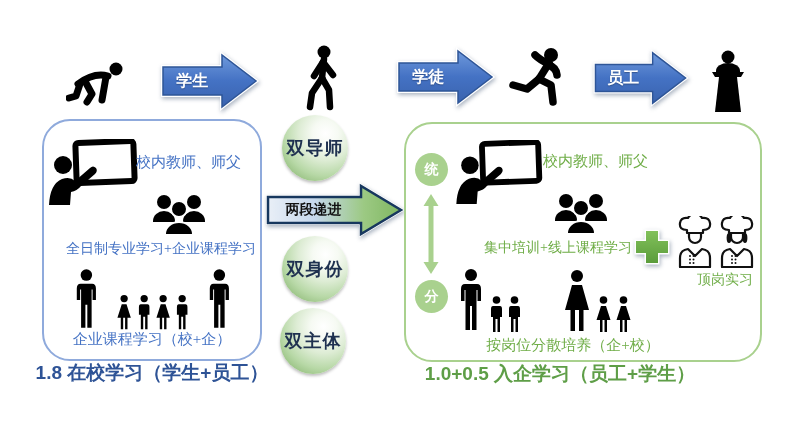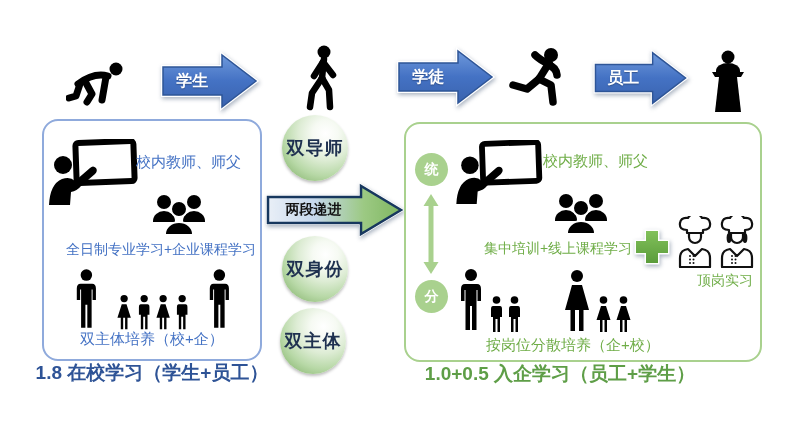--- a/index.html
+++ b/index.html
@@ -2,21 +2,21 @@
 <html><head>
 <meta charset="utf-8">
 <style>
   html,body{margin:0;padding:0;background:#fff;}
   .stage{
     position:relative;width:800px;height:423px;background:#ffffff;overflow:hidden;
     font-family:"Liberation Sans","DejaVu Sans",sans-serif;
   }
   .abs{position:absolute;}
   
-  .panel{position:absolute;border-radius:16px;background:#fff;}
+  .panel{position:absolute;border-radius:28px;background:#fff;font-family:Liberation Serif, serif;}
   .panel.blue{border:2px solid #8FAADC;}
   .panel.green{border:2px solid #A9D18E;}
   
   .t-blue{color:#4472C4;}
   .t-green{color:#6FAD47;}
   .lbl{font-size:15px;line-height:1.2;white-space:nowrap;}
   .lbl-sm{font-size:14px;line-height:1.2;white-space:nowrap;margin-left:9px;}
   .center-text{text-align:center;}
   .caption{font-size:19px;font-weight:bold;text-align:center;white-space:nowrap;}
   .caption.blue{color:#2E5396;}
@@ -177,21 +177,21 @@
         <circle cx="7.5" cy="4" r="3.8"></circle>
         <path d="M4,10 h7 q2,0 2,3 v8 h-2 v15 h-2.5 v-13 h-2 v13 h-2.5 v-15 h-2 v-8 q0,-3 2,-3 z"></path>
       </svg>
       <div style="width:8px"></div>
       <svg width="30" height="62" viewBox="0 0 30 62">
         <circle cx="15" cy="6" r="6"></circle>
         <path d="M9,15 h12 q4,0 4,5 l0,12 h-3.5 l0,-11 h-1 l0,40 h-4.5 l0,-24 h-2 l0,24 h-4.5 l0,-40 h-1 l0,11 h-3.5 l0,-12 q0,-5 4,-5 z"></path>
       </svg>
     </div>
 
-    <div class="abs lbl t-blue center-text" style="left:0;width:216px;top:209px">双主体培养（校+企）</div>
+    <div class="abs lbl t-blue center-text" style="left:0;width:216px;top:209px">企业课程学习（校+企）</div>
   </div>
 
   <div class="abs caption blue" style="left:30px;top:360px;width:244px">1.8 在校学习（学生+员工）</div>
 
   <div class="sphere" style="left:282px;top:115px">双导师</div>
 
   <div class="arrow-wrap" style="left:263px;top:181px;width:144px;height:58px">
     <svg width="144" height="58" viewBox="0 0 144 58" class="shadowed">
       <path d="M5,16 H98 V5 L138,29 L98,53 V42 H5 Z" fill="url(#greenGrad)" stroke="#fff" stroke-width="4" paint-order="stroke"></path>
       <path d="M5,16 H98 V5 L138,29 L98,53 V42 H5 Z" fill="none" stroke="#17375E" stroke-width="2.5"></path>

